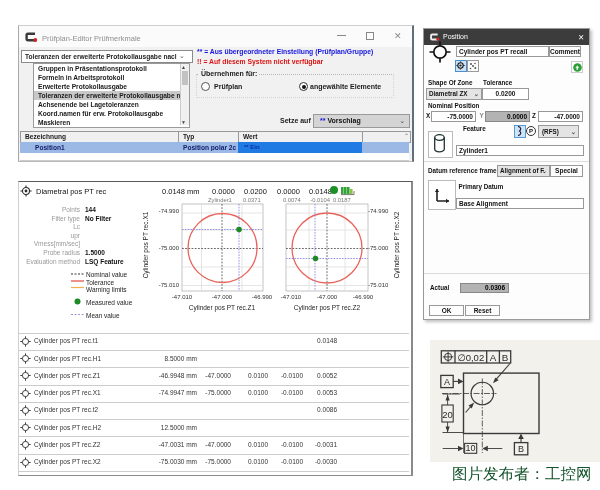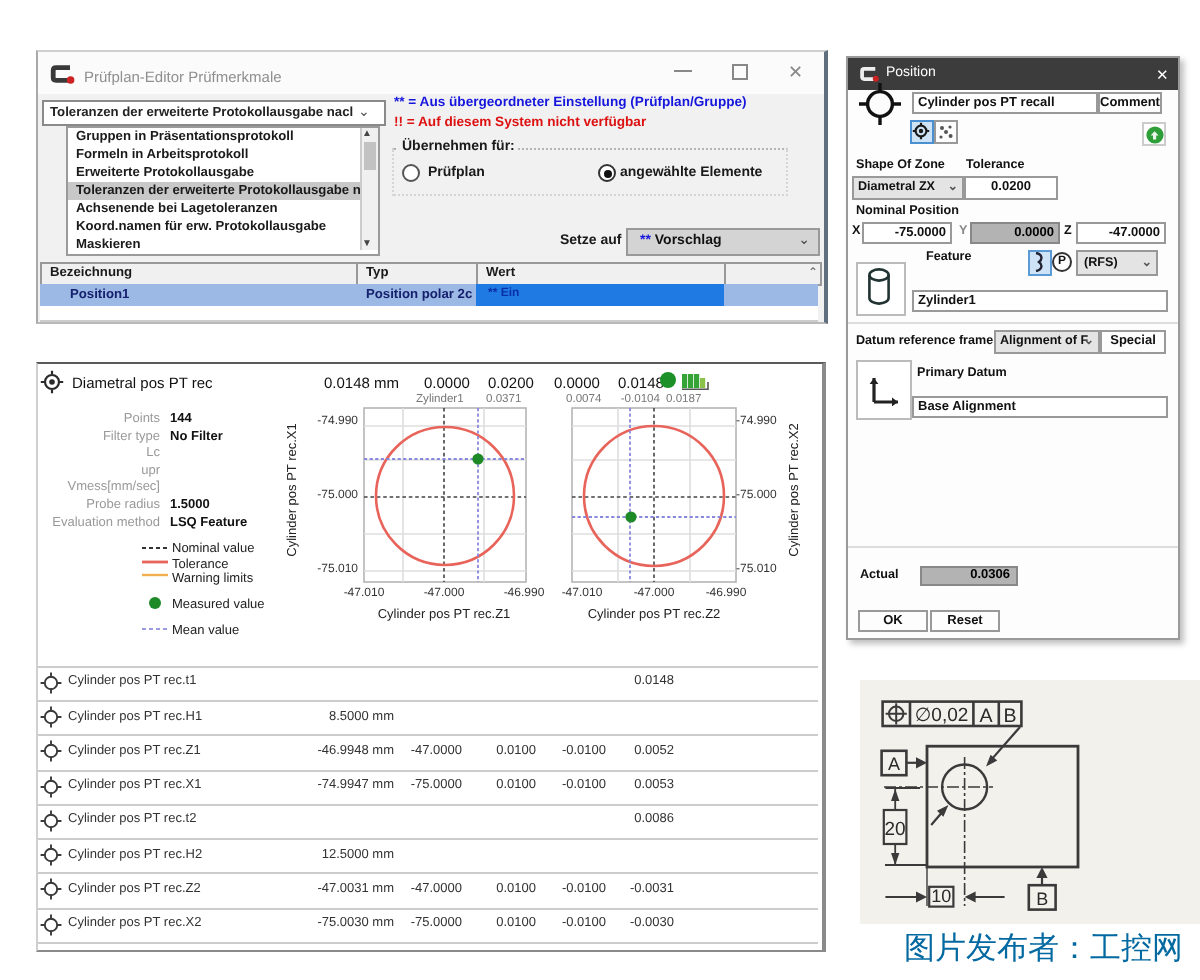--- a/index.html
+++ b/index.html
@@ -373,13 +373,13 @@
     <text x="40.8" y="20.6" font-size="9.5" text-anchor="middle">∅0,02</text>
     <text x="63" y="20.8" font-size="9.8" text-anchor="middle">A</text>
     <text x="75" y="20.8" font-size="9.8" text-anchor="middle">B</text>
     <text x="17" y="45.2" font-size="9" text-anchor="middle">A</text>
     <text x="91.1" y="112.4" font-size="9" text-anchor="middle">B</text>
     <text x="17.5" y="77.5" font-size="9.5" text-anchor="middle">20</text>
     <text x="40.6" y="111.2" font-size="9" text-anchor="middle">10</text>
   </g>
 </svg>
 
-<div class="abs" style="left:452px;top:464px;font-size:15.5px;color:#0369a1;white-space:nowrap;">图片发布者：工控网</div>
+<div class="abs" style="left:452px;top:464px;font-size:15.5px;color:#14532d;white-space:nowrap;">图片发布者：工控网</div>
 
 </body></html>

